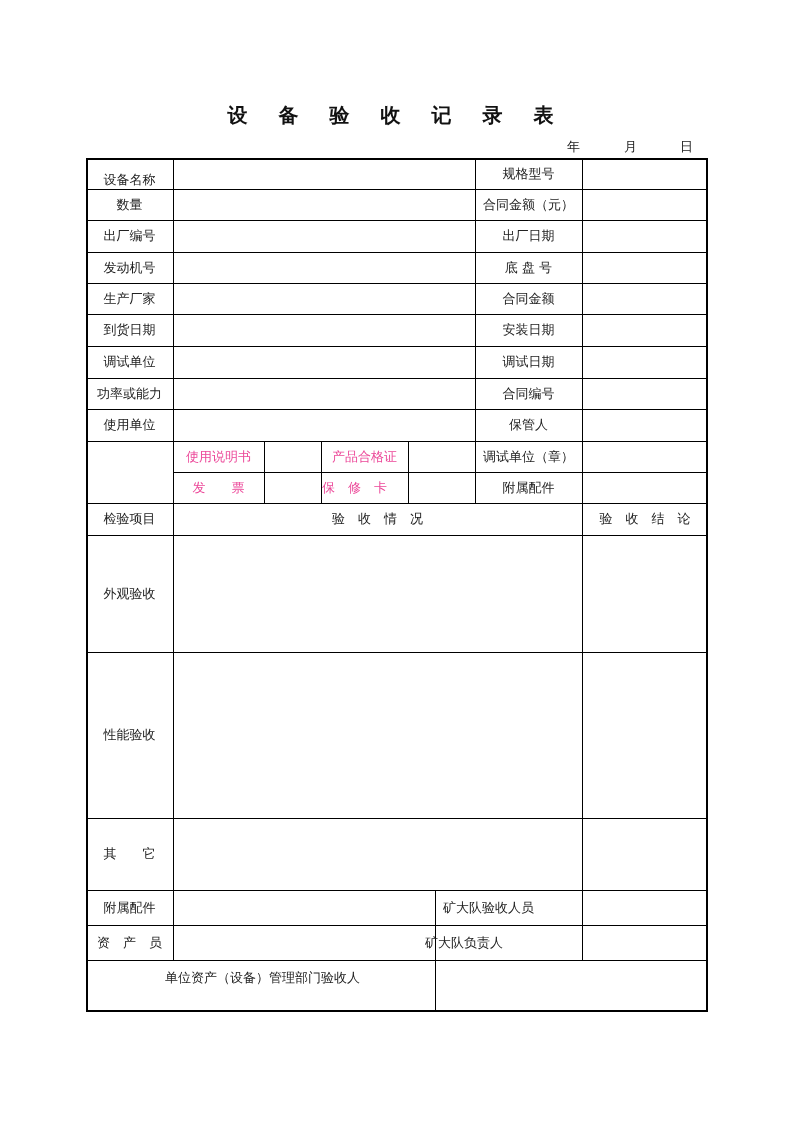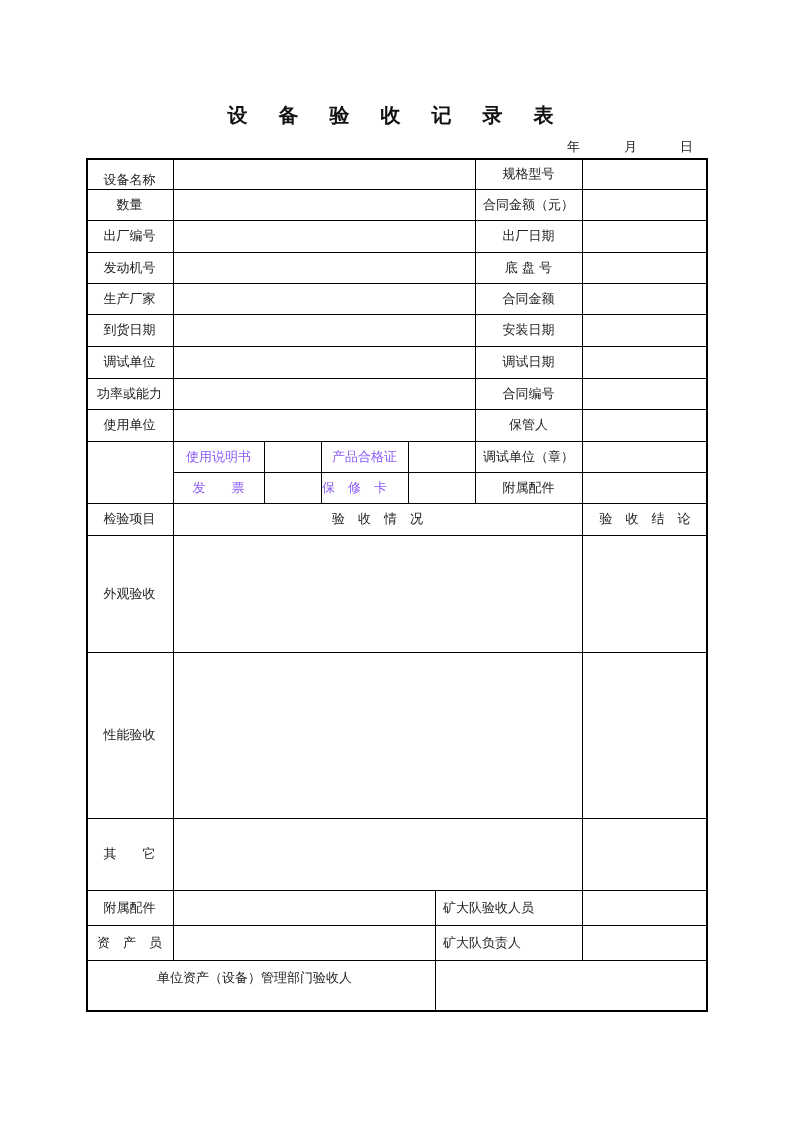--- a/index.html
+++ b/index.html
@@ -8,21 +8,21 @@
   .title { position: absolute; left: 0; width: 793px; top: 102px; text-align: center;
            font-size: 20px; font-weight: bold; letter-spacing: 12px; color: #111; }
   .date { position: absolute; top: 138px; font-size: 13px; color: #222; }
   .frame { position: absolute; left: 86px; top: 158px; width: 622px; height: 854px;
            border: 2px solid #000; box-sizing: border-box; }
   .hl { position: absolute; height: 1px; background: #000; }
   .vl { position: absolute; width: 1px; background: #000; }
   .cell { position: absolute; display: flex; align-items: center; justify-content: center;
           font-size: 13px; color: #222; box-sizing: border-box; white-space: nowrap; }
   .cell.left { justify-content: flex-start; padding-left: 8px; }
-  .blue { color: #8b5cf6; }
+  .blue { color: #ec4899; }
   .input { position: absolute; box-sizing: border-box; cursor: text; }
 </style>
 </head>
 <body>
 
 <div class="title">设 备 验 收 记 录 表</div>
 <span class="date" style="left:567px">年</span>
 <span class="date" style="left:624px">月</span>
 <span class="date" style="left:680px">日</span>
 
@@ -131,17 +131,17 @@
 <div class="input" style="left:174px;width:408px;top:819px;height:71px"></div>
 <div class="input" style="left:583px;width:125px;top:819px;height:71px"></div>
 
 <div class="cell" style="left:86px;width:87px;top:890px;height:35px">附属配件</div>
 <div class="input" style="left:174px;width:261px;top:891px;height:34px"></div>
 <div class="cell left" style="left:435px;width:147px;top:890px;height:35px">矿大队验收人员</div>
 <div class="input" style="left:583px;width:125px;top:891px;height:34px"></div>
 
 <div class="cell" style="left:86px;width:87px;top:925px;height:35px">资　产　员</div>
 <div class="input" style="left:174px;width:261px;top:926px;height:34px"></div>
-<div class="cell left" style="left:435px;width:147px;top:925px;height:35px">矿大队负责人</div>
+<div class="cell left" style="left:417px;width:147px;top:925px;height:35px">矿大队负责人</div>
 <div class="input" style="left:583px;width:125px;top:926px;height:34px"></div>
 
-<div class="cell" style="left:80px;width:349px;top:960px;height:36px">单位资产（设备）管理部门验收人</div>
+<div class="cell" style="left:88px;width:349px;top:960px;height:36px">单位资产（设备）管理部门验收人</div>
 <div class="input" style="left:436px;width:272px;top:961px;height:51px"></div>
 
 </body></html>

